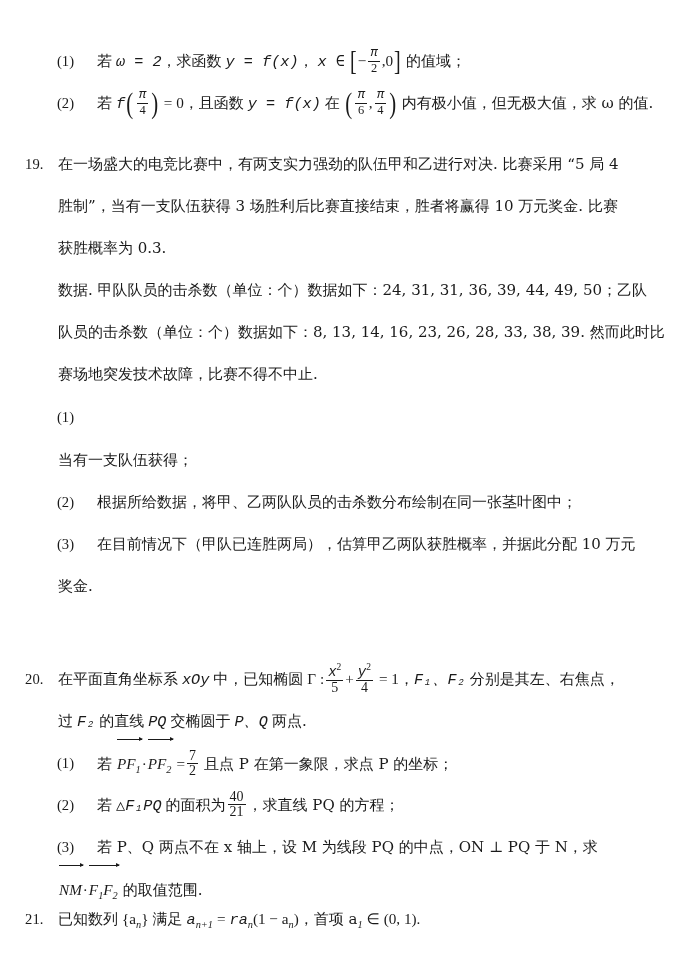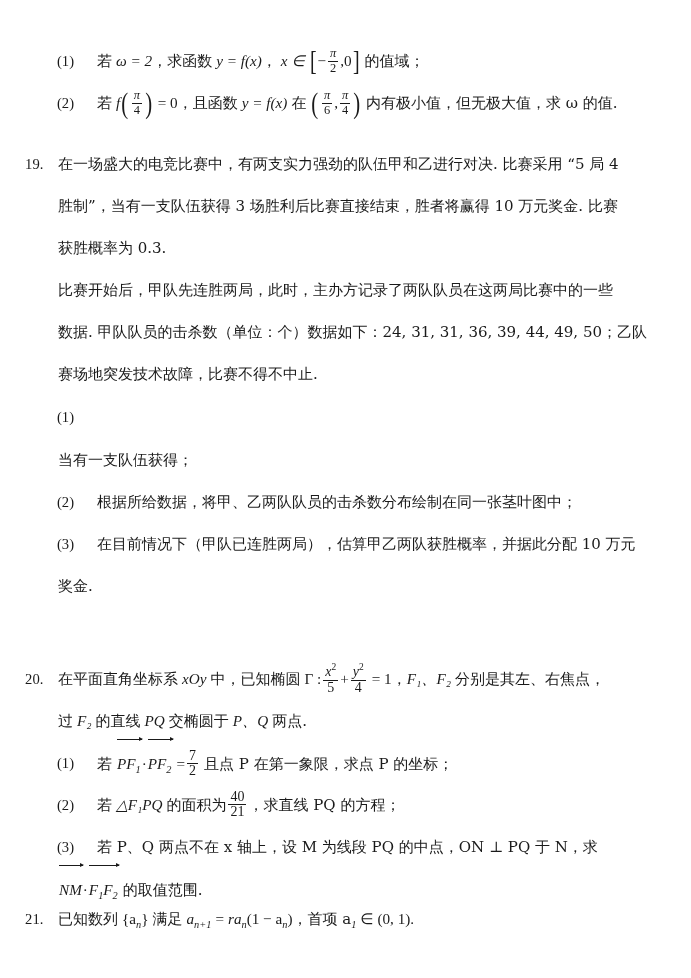--- a/index.html
+++ b/index.html
@@ -46,21 +46,21 @@
     left: 32px;
     top: 0;
     font-size: 14.6px;
   }
   .txt-l1 { position: absolute; left: 33px; top: 0; }
   .txt-ind { position: absolute; left: 33px; top: 0; }
   .txt-sub { position: absolute; left: 72px; top: 0; }
   .txt-subwrap { position: absolute; left: 33px; top: 0; }
 
   .cn { font-family: "DejaVu Serif", "Liberation Serif", serif; font-size: 15px; }
-  .mi { font-style: italic; font-family: Liberation Serif, serif; }
+  .mi { font-style: italic; font-family: Liberation Mono, monospace; }
   .mn { font-family: "Liberation Serif", serif; font-style: normal; }
   .sp { display: inline-block; width: 4px; }
 
   sub, sup {
     font-size: 0.68em;
     font-style: italic;
   }
   sub.upr, sup.upr { font-style: normal; }
 
   
@@ -161,24 +161,24 @@
       <span class="txt-l1 cn">在一场盛大的电竞比赛中，有两支实力强劲的队伍甲和乙进行对决. 比赛采用 “5 局 4</span>
     </div>
     <div class="line">
       <span class="txt-ind cn">胜制”，当有一支队伍获得 3 场胜利后比赛直接结束，胜者将赢得 10 万元奖金. 比赛</span>
     </div>
     <div class="line">
       <span class="txt-ind cn">获胜概率为 0.3.</span>
     </div>
 
     <div class="line">
-      <span class="txt-ind cn">比赛开始后，甲队先连胜两局，此时，主办方记录了两队队员在这两局比赛中的一些</span>
-    </div>
-    <div class="line">
       <span class="txt-ind cn">数据. 甲队队员的击杀数（单位：个）数据如下：24, 31, 31, 36, 39, 44, 49, 50；乙队</span>
+    </div>
+    <div class="line">
+      <span class="txt-ind cn">队员的击杀数（单位：个）数据如下：8, 13, 14, 16, 23, 26, 28, 33, 38, 39. 然而此时比</span>
     </div>
     <div class="line">
       <span class="txt-ind cn">赛场地突发技术故障，比赛不得不中止.</span>
     </div>
 
     <div class="line" style="height:44px;line-height:44px;">
       <span class="subnum" style="left:32px;">(1)</span>
     </div>
     <div class="line">
       <span class="txt-subwrap cn">当有一支队伍获得；</span>

